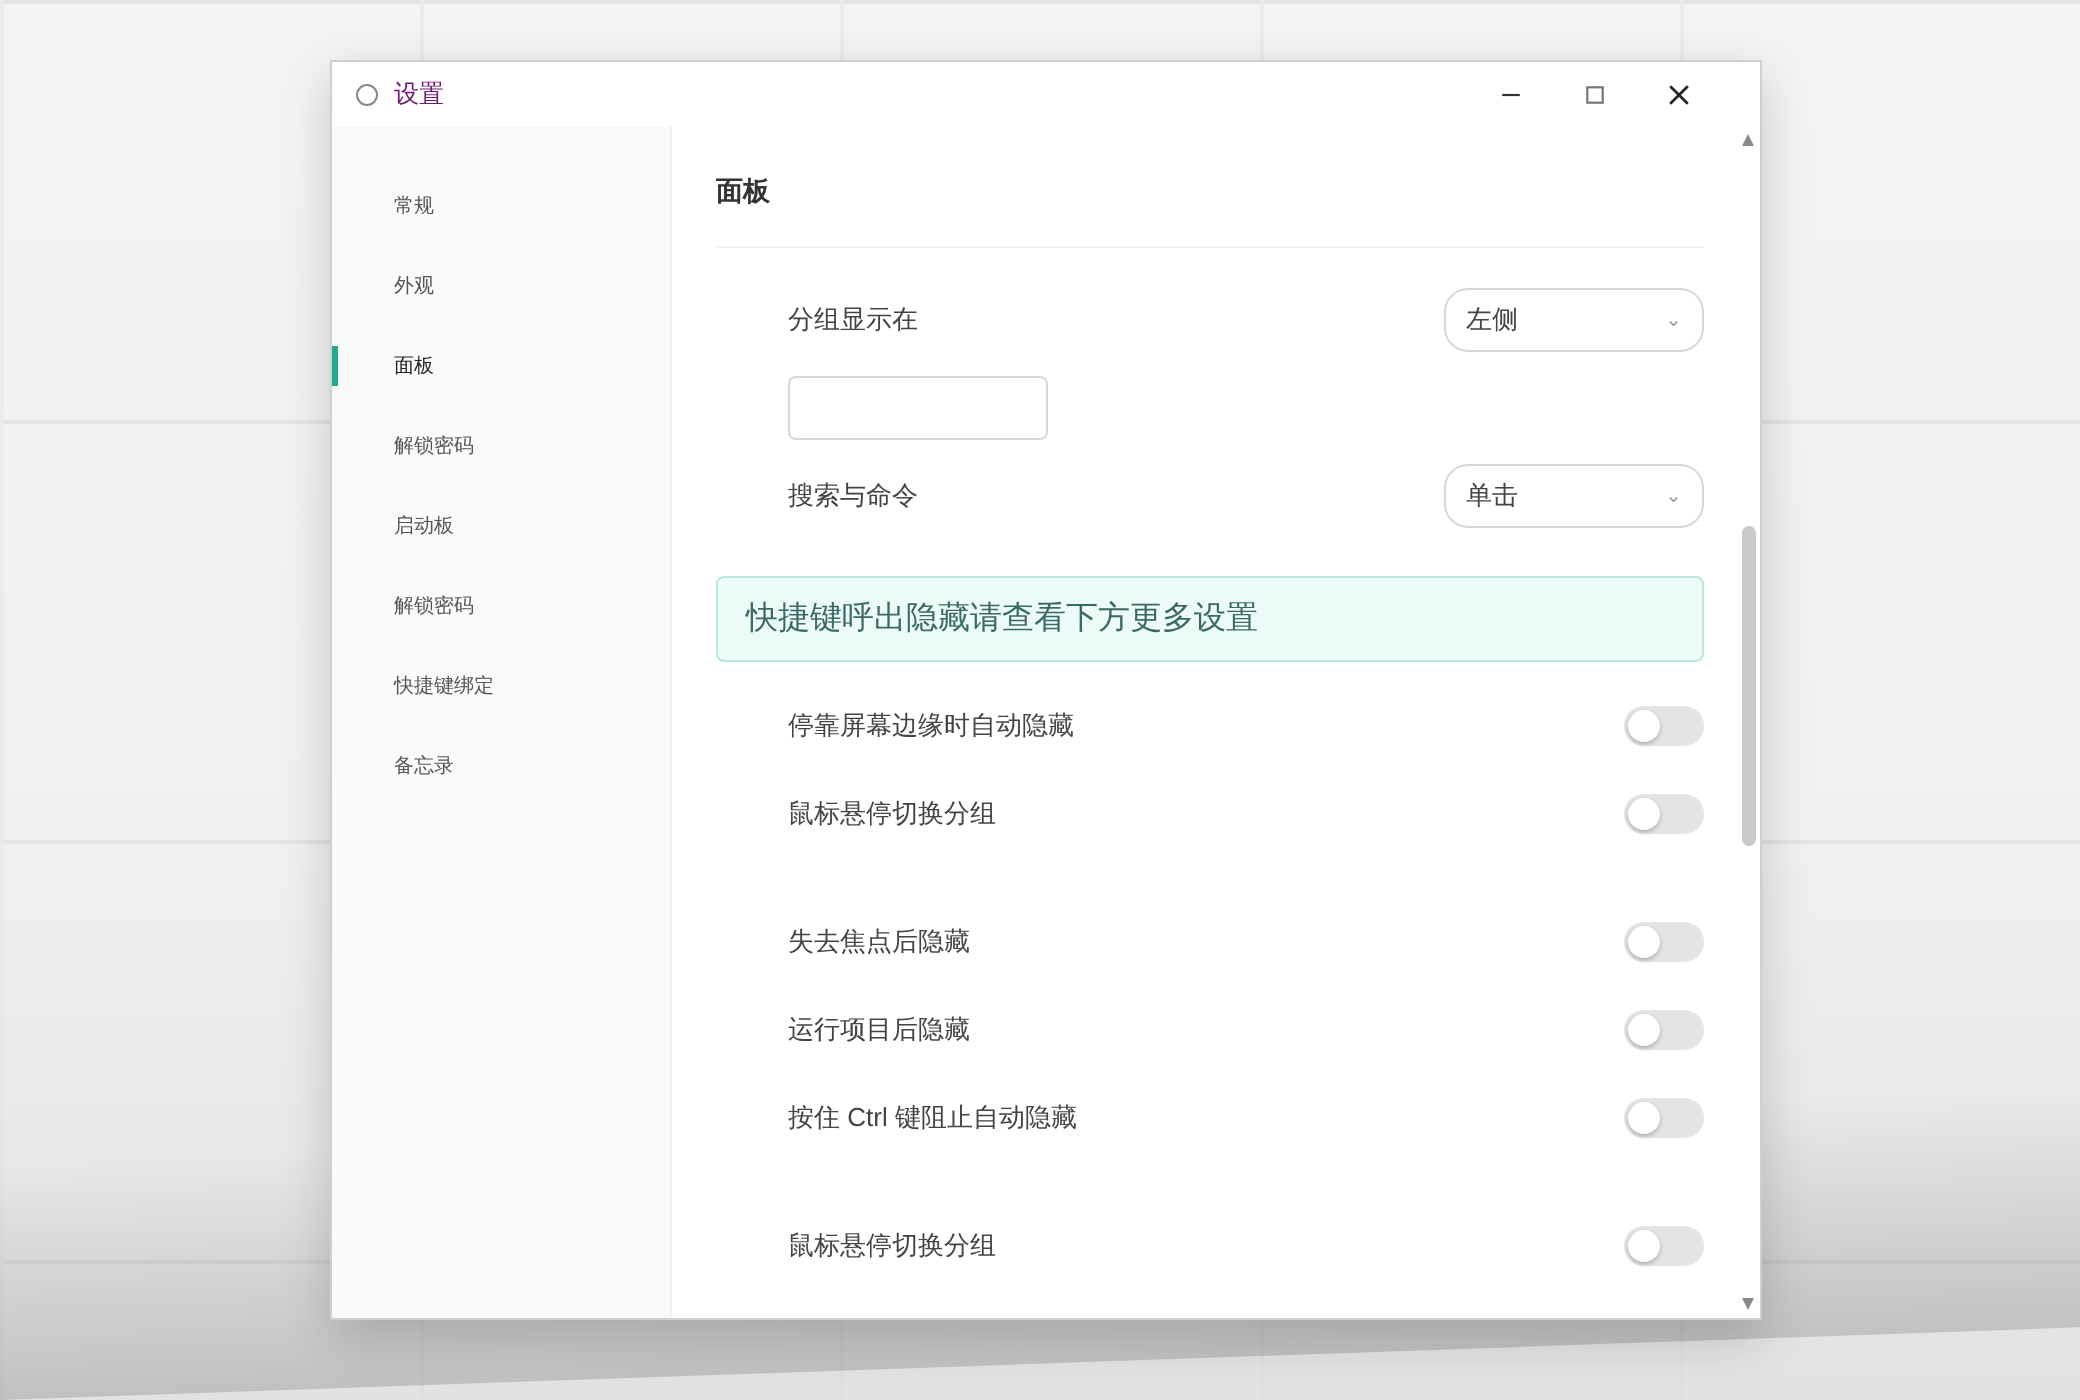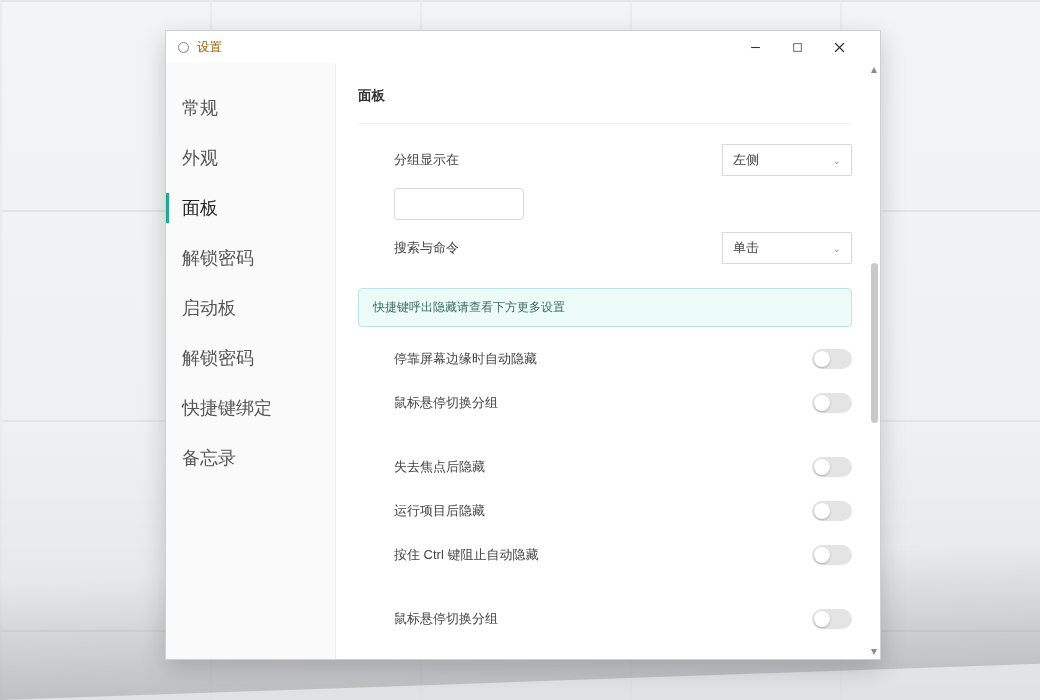--- a/index.html
+++ b/index.html
@@ -27,21 +27,21 @@
     width: 716px; height: 630px;
     background: #fff;
     border: 1px solid #cfcfcf;
     box-shadow: 0 8px 24px rgba(0,0,0,0.18);
     display: flex; flex-direction: column;
   }
   .titlebar {
     height: 32px;
     display: flex; align-items: center;
     padding: 0 20px 0 12px;
-    font-size: 12.5px; color: #a16207;
+    font-size: 12.5px; color: #701a75;
   }
   .titlebar .radio {
     width: 11px; height: 11px; border: 1px solid #888; border-radius: 50%;
     margin-right: 8px;
     display:inline-block;
   }
   .titlebar .title { flex: 0 0 auto; }
   .titlebar .spacer { flex: 1; }
   .winbtns { display: flex; gap: 0; }
   .winbtn {
@@ -52,22 +52,22 @@
   .body {
     flex: 1; display: flex; position: relative; overflow: hidden;
   }
   .sidebar {
     width: 170px;
     background: #fafafa;
     border-right: 1px solid #f0f0f0;
     padding-top: 20px;
   }
   .side-item {
-    padding: 13px 16px;
-    font-size: 18px;
+    padding: 13px 31px;
+    font-size: 10px;
     color: #555;
     cursor: pointer;
     position: relative;
   }
   .side-item.active {
     color: #222;
     font-weight: 500;
   }
   .side-item.active::before {
     content:"";
@@ -84,37 +84,37 @@
     margin-bottom: 18px;
   }
   .row {
     display: flex; align-items: center; justify-content: space-between;
     min-height: 44px;
     font-size: 13px; color: #444; margin-left: 36px;
   }
   .row .label { flex: 1; }
   .select {
     width: 130px; height: 32px;
-    border: 1px solid #d8d8d8; border-radius: 1px;
+    border: 1px solid #d8d8d8; border-radius: 12px;
     display: flex; align-items: center; justify-content: space-between;
     padding: 0 10px; font-size: 13px; color: #444; background:#fff;
   }
   .select .chev { color: #999; font-size: 10px; }
   .textinput {
     width: 130px; height: 32px;
     border: 1px solid #d8d8d8; border-radius: 4px;
     padding: 0 10px; font-size: 13px; background:#fff;
   }
   .infobox {
     margin: 18px 0 10px 0;
     border: 1px solid #b9e6de;
     background: #ecfbf7;
     border-radius: 4px;
     padding: 10px 14px;
-    font-size: 12px; color: #3a6b62;
+    font-size: 16px; color: #3a6b62;
   }
   .toggle {
     width: 40px; height: 20px; border-radius: 999px;
     background: #e4e4e4; position: relative;
   }
   .toggle::after{
     content:""; position:absolute; width:16px; height:16px; border-radius:50%;
     background:#fff; top:2px; left:2px; box-shadow: 0 1px 2px rgba(0,0,0,0.25);
   }
   .divider { height: 1px; background: #f1f1f1; margin: 14px 0; }

